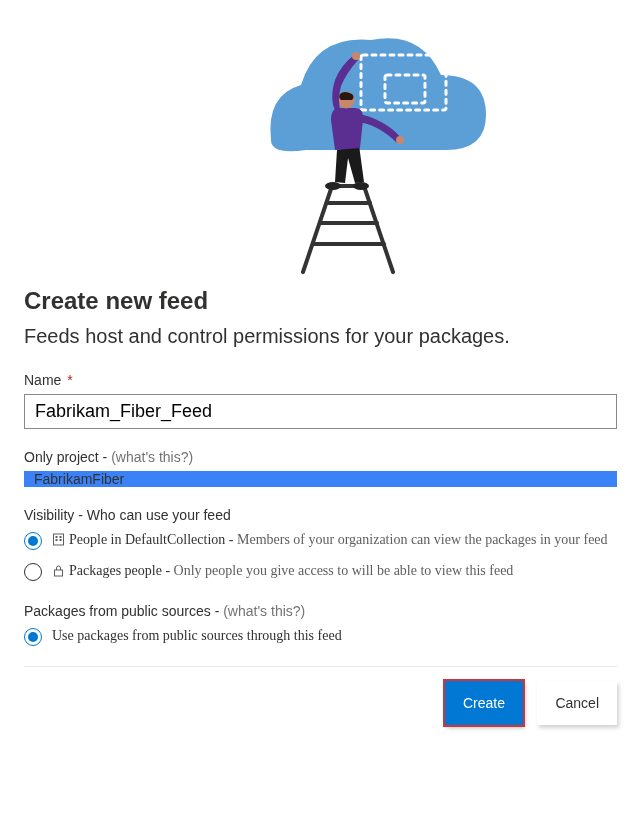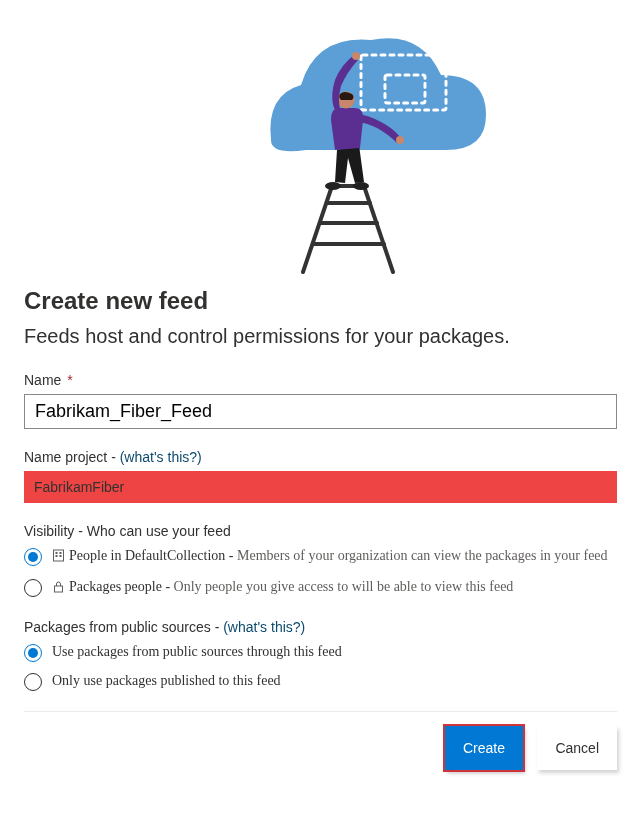--- a/index.html
+++ b/index.html
@@ -4,23 +4,23 @@
   <style>
     * { box-sizing: border-box; margin: 0; padding: 0; }
     body { font-family: "Segoe UI", -apple-system, sans-serif; width: 641px; background: #fff; color: #323130; }
     .wrap { padding: 0 24px 24px 24px; }
     .illustration { text-align: center; padding: 0; }
     .illustration svg { display: inline-block; }
     h1 { font-size: 24px; font-weight: 700; margin: 8px 0 10px 0; color: #323130; }
     .subtitle { font-size: 20px; color: #323130; margin-bottom: 24px; }
     .label { font-size: 14px; margin-bottom: 6px; display: block; color: #323130; }
     .req { color: #a4262c; margin-left: 2px; }
-    .whats-this { color: #0c4a6e; cursor: pointer; font-size: 14px; }
+    .whats-this { color: #737373; cursor: pointer; font-size: 14px; }
     input[type="text"] { width: 100%; padding: 6px 10px; font-size: 18px; border: 1px solid #8a8886; font-family: inherit; }
-    .readonly { width: 100%; padding: 8px 10px; font-size: 14px; background: #ef4444; color: #323130; border: none; }
+    .readonly { width: 100%; padding: 0 10px; font-size: 14px; background: #3b82f6; color: #323130; border: none; }
     .section { margin-bottom: 20px; }
     .radiogroup { margin-top: 8px; font-family: Liberation Serif, serif; }
     .radio-row { display: flex; align-items: flex-start; margin-bottom: 10px; }
     .radio { width: 18px; height: 18px; border-radius: 50%; border: 1px solid #323130; flex-shrink: 0; margin-right: 10px; margin-top: 1px; cursor: pointer; position: relative; }
     .radio.checked { border-color: #0078d4; }
     .radio.checked::after { content: ""; position: absolute; width: 10px; height: 10px; border-radius: 50%; background: #0078d4; top: 3px; left: 3px; }
     .radio-text { font-size: 14px; color: #323130; line-height: 1.35; }
     .radio-desc { color: #605e5c; }
     .micon { display: inline-block; width: 13px; margin-right: 4px; vertical-align: -2px; }
     hr { border: none; border-top: 1px solid #edebe9; margin: 18px 0 14px 0; }
@@ -67,21 +67,21 @@
   <div class="section">
     <label class="label">
       <span>Name</span>
       <span class="req">*</span>
     </label>
     <input type="text" value="Fabrikam_Fiber_Feed" style="">
   </div>
 
   <div class="section">
     <label class="label">
-      <span>Name project -</span>
+      <span>Only project -</span>
       <span class="whats-this">(what's this?)</span>
     </label>
     <div class="readonly">FabrikamFiber</div>
   </div>
 
   <div class="section">
     <div class="label">Visibility - Who can use your feed</div>
     <div class="radiogroup">
       <div class="radio-row">
         <div class="radio checked"></div>
@@ -112,24 +112,20 @@
   <div class="section">
     <div class="label">
       <span>Packages from public sources -</span>
       <span class="whats-this">(what's this?)</span>
     </div>
     <div class="radiogroup">
       <div class="radio-row">
         <div class="radio checked"></div>
         <div class="radio-text">Use packages from public sources through this feed</div>
       </div>
-      <div class="radio-row">
-        <div class="radio"></div>
-        <div class="radio-text">Only use packages published to this feed</div>
-      </div>
     </div>
   </div>
 
   <hr>
 
   <div class="footer">
     <button class="btn btn-primary">Create</button>
     <button class="btn btn-secondary">Cancel</button>
   </div>
 </div>

